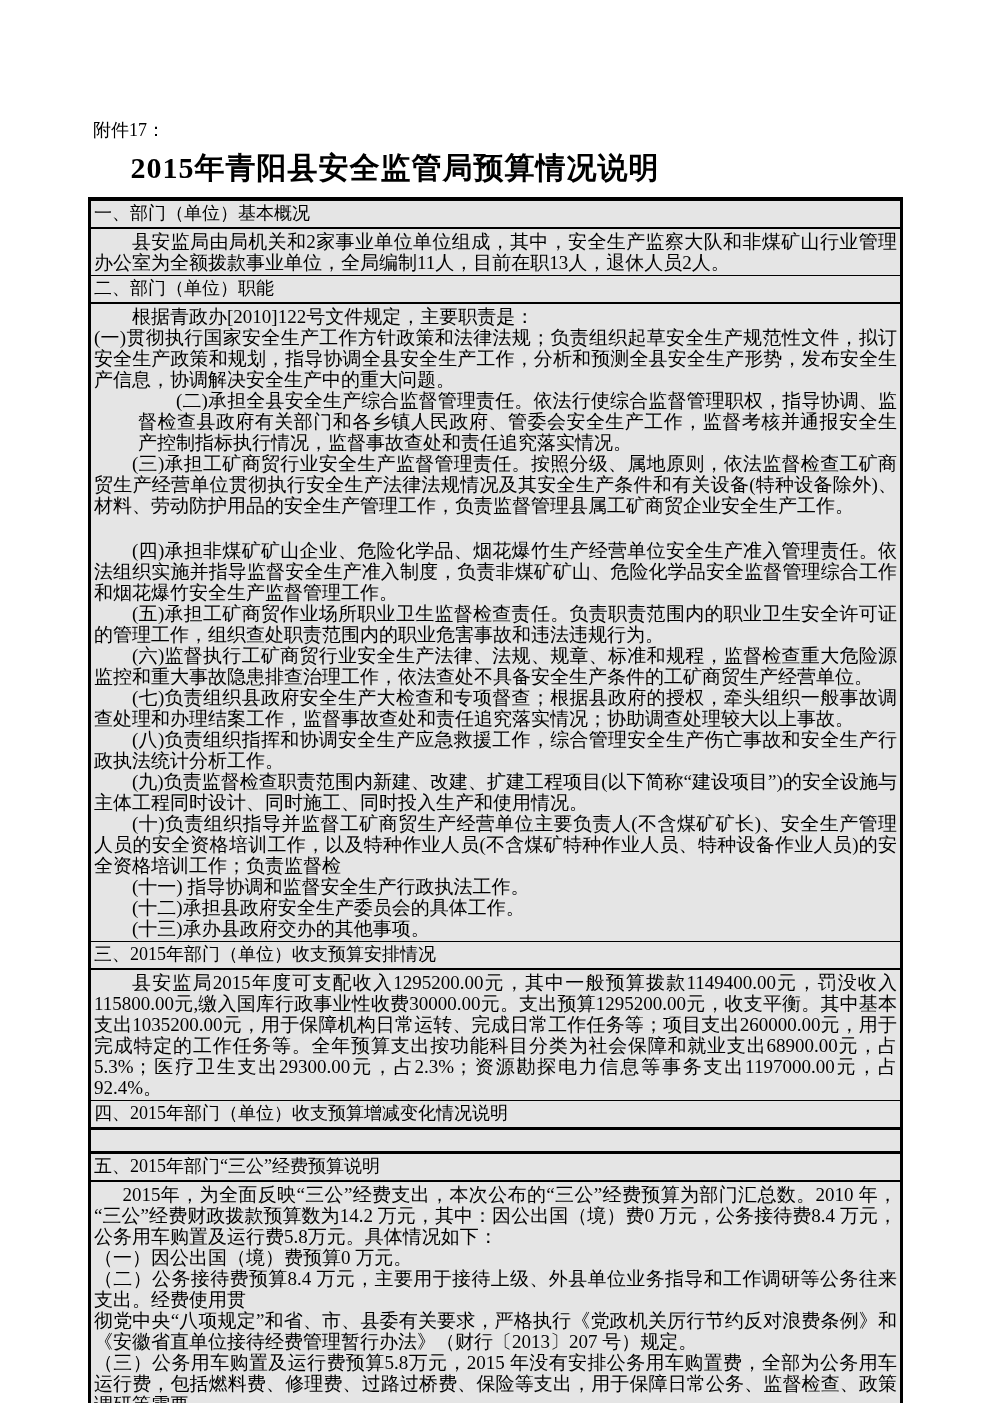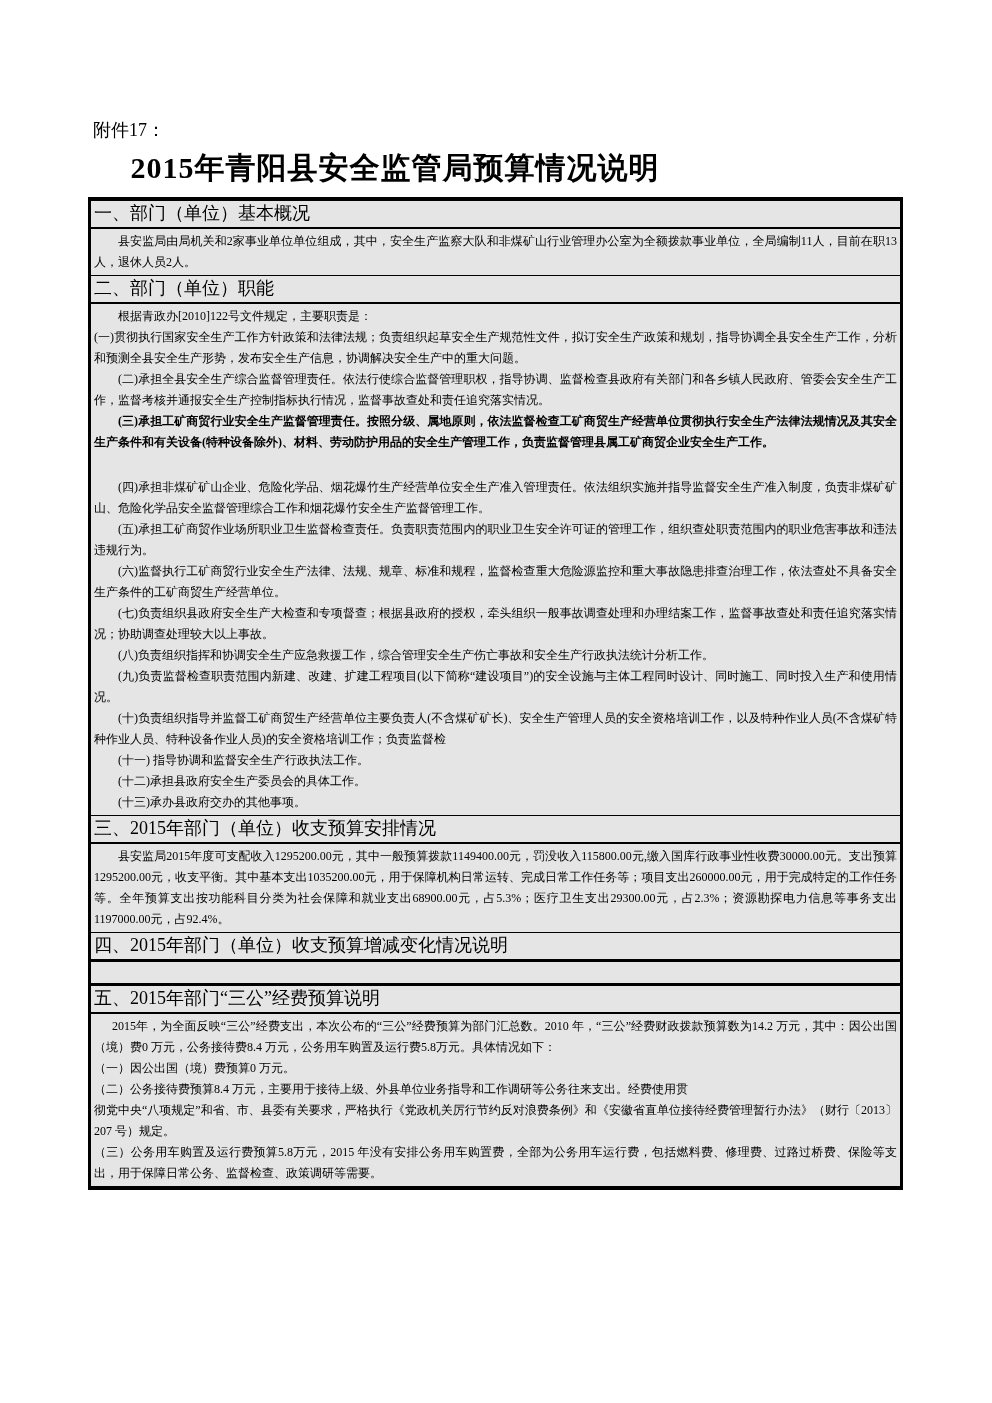--- a/index.html
+++ b/index.html
@@ -51,21 +51,21 @@
     font-size: 18px;
     line-height: 21px;
     padding: 2px 3px 3px 3px;
     border-bottom: 2px solid #000;
     white-space: nowrap;
     overflow: hidden;
   }
   .thick-top { border-top: 1px solid #000000; }
   .thick-bottom { border-bottom: 3px solid #000 !important; }
   .cell {
-    font-size: 12px;
+    font-size: 19px;
     padding: 2px 3px 2px 3px;
     overflow: hidden;
   }
   .cell p {
     margin: 0;
     line-height: 21px;
     text-align: justify;
   }
   .empty-row {
     height: 21px;
@@ -85,22 +85,22 @@
 
     <div class="hdr">一、部门（单位）基本概况</div>
     <div class="cell">
         <p style="text-indent: 2em;">县安监局由局机关和2家事业单位单位组成，其中，安全生产监察大队和非煤矿山行业管理办公室为全额拨款事业单位，全局编制11人，目前在职13人，退休人员2人。</p>
       </div>
 
     <div class="hdr thick-top">二、部门（单位）职能</div>
     <div class="cell">
         <p style="text-indent: 2em;">根据青政办[2010]122号文件规定，主要职责是：</p>
         <p style="text-indent: 0em;">(一)贯彻执行国家安全生产工作方针政策和法律法规；负责组织起草安全生产规范性文件，拟订安全生产政策和规划，指导协调全县安全生产工作，分析和预测全县安全生产形势，发布安全生产信息，协调解决安全生产中的重大问题。</p>
-        <p style="text-indent: 2em;">(二)承担全县安全生产综合监督管理责任。依法行使综合监督管理职权，指导协调、监督检查县政府有关部门和各乡镇人民政府、管委会安全生产工作，监督考核并通报安全生产控制指标执行情况，监督事故查处和责任追究落实情况。</p>
-        <p style="text-indent: 2em; font-weight: bold;">(三)承担工矿商贸行业安全生产监督管理责任。按照分级、属地原则，依法监督检查工矿商贸生产经营单位贯彻执行安全生产法律法规情况及其安全生产条件和有关设备(特种设备除外)、材料、劳动防护用品的安全生产管理工作，负责监督管理县属工矿商贸企业安全生产工作。</p>
+        <p style="text-indent: 2em; margin-left: 44px;">(二)承担全县安全生产综合监督管理责任。依法行使综合监督管理职权，指导协调、监督检查县政府有关部门和各乡镇人民政府、管委会安全生产工作，监督考核并通报安全生产控制指标执行情况，监督事故查处和责任追究落实情况。</p>
+        <p style="text-indent: 2em;">(三)承担工矿商贸行业安全生产监督管理责任。按照分级、属地原则，依法监督检查工矿商贸生产经营单位贯彻执行安全生产法律法规情况及其安全生产条件和有关设备(特种设备除外)、材料、劳动防护用品的安全生产管理工作，负责监督管理县属工矿商贸企业安全生产工作。</p>
         <p style="text-indent: 2em; margin-top: 24px;">(四)承担非煤矿矿山企业、危险化学品、烟花爆竹生产经营单位安全生产准入管理责任。依法组织实施并指导监督安全生产准入制度，负责非煤矿矿山、危险化学品安全监督管理综合工作和烟花爆竹安全生产监督管理工作。</p>
         <p style="text-indent: 2em;">(五)承担工矿商贸作业场所职业卫生监督检查责任。负责职责范围内的职业卫生安全许可证的管理工作，组织查处职责范围内的职业危害事故和违法违规行为。</p>
         <p style="text-indent: 2em;">(六)监督执行工矿商贸行业安全生产法律、法规、规章、标准和规程，监督检查重大危险源监控和重大事故隐患排查治理工作，依法查处不具备安全生产条件的工矿商贸生产经营单位。</p>
         <p style="text-indent: 2em;">(七)负责组织县政府安全生产大检查和专项督查；根据县政府的授权，牵头组织一般事故调查处理和办理结案工作，监督事故查处和责任追究落实情况；协助调查处理较大以上事故。</p>
         <p style="text-indent: 2em;">(八)负责组织指挥和协调安全生产应急救援工作，综合管理安全生产伤亡事故和安全生产行政执法统计分析工作。</p>
         <p style="text-indent: 2em;">(九)负责监督检查职责范围内新建、改建、扩建工程项目(以下简称“建设项目”)的安全设施与主体工程同时设计、同时施工、同时投入生产和使用情况。</p>
         <p style="text-indent: 2em;">(十)负责组织指导并监督工矿商贸生产经营单位主要负责人(不含煤矿矿长)、安全生产管理人员的安全资格培训工作，以及特种作业人员(不含煤矿特种作业人员、特种设备作业人员)的安全资格培训工作；负责监督检</p>
         <p style="text-indent: 2em;">(十一) 指导协调和监督安全生产行政执法工作。</p>
         <p style="text-indent: 2em;">(十二)承担县政府安全生产委员会的具体工作。</p>
         <p style="text-indent: 2em;">(十三)承办县政府交办的其他事项。</p>

